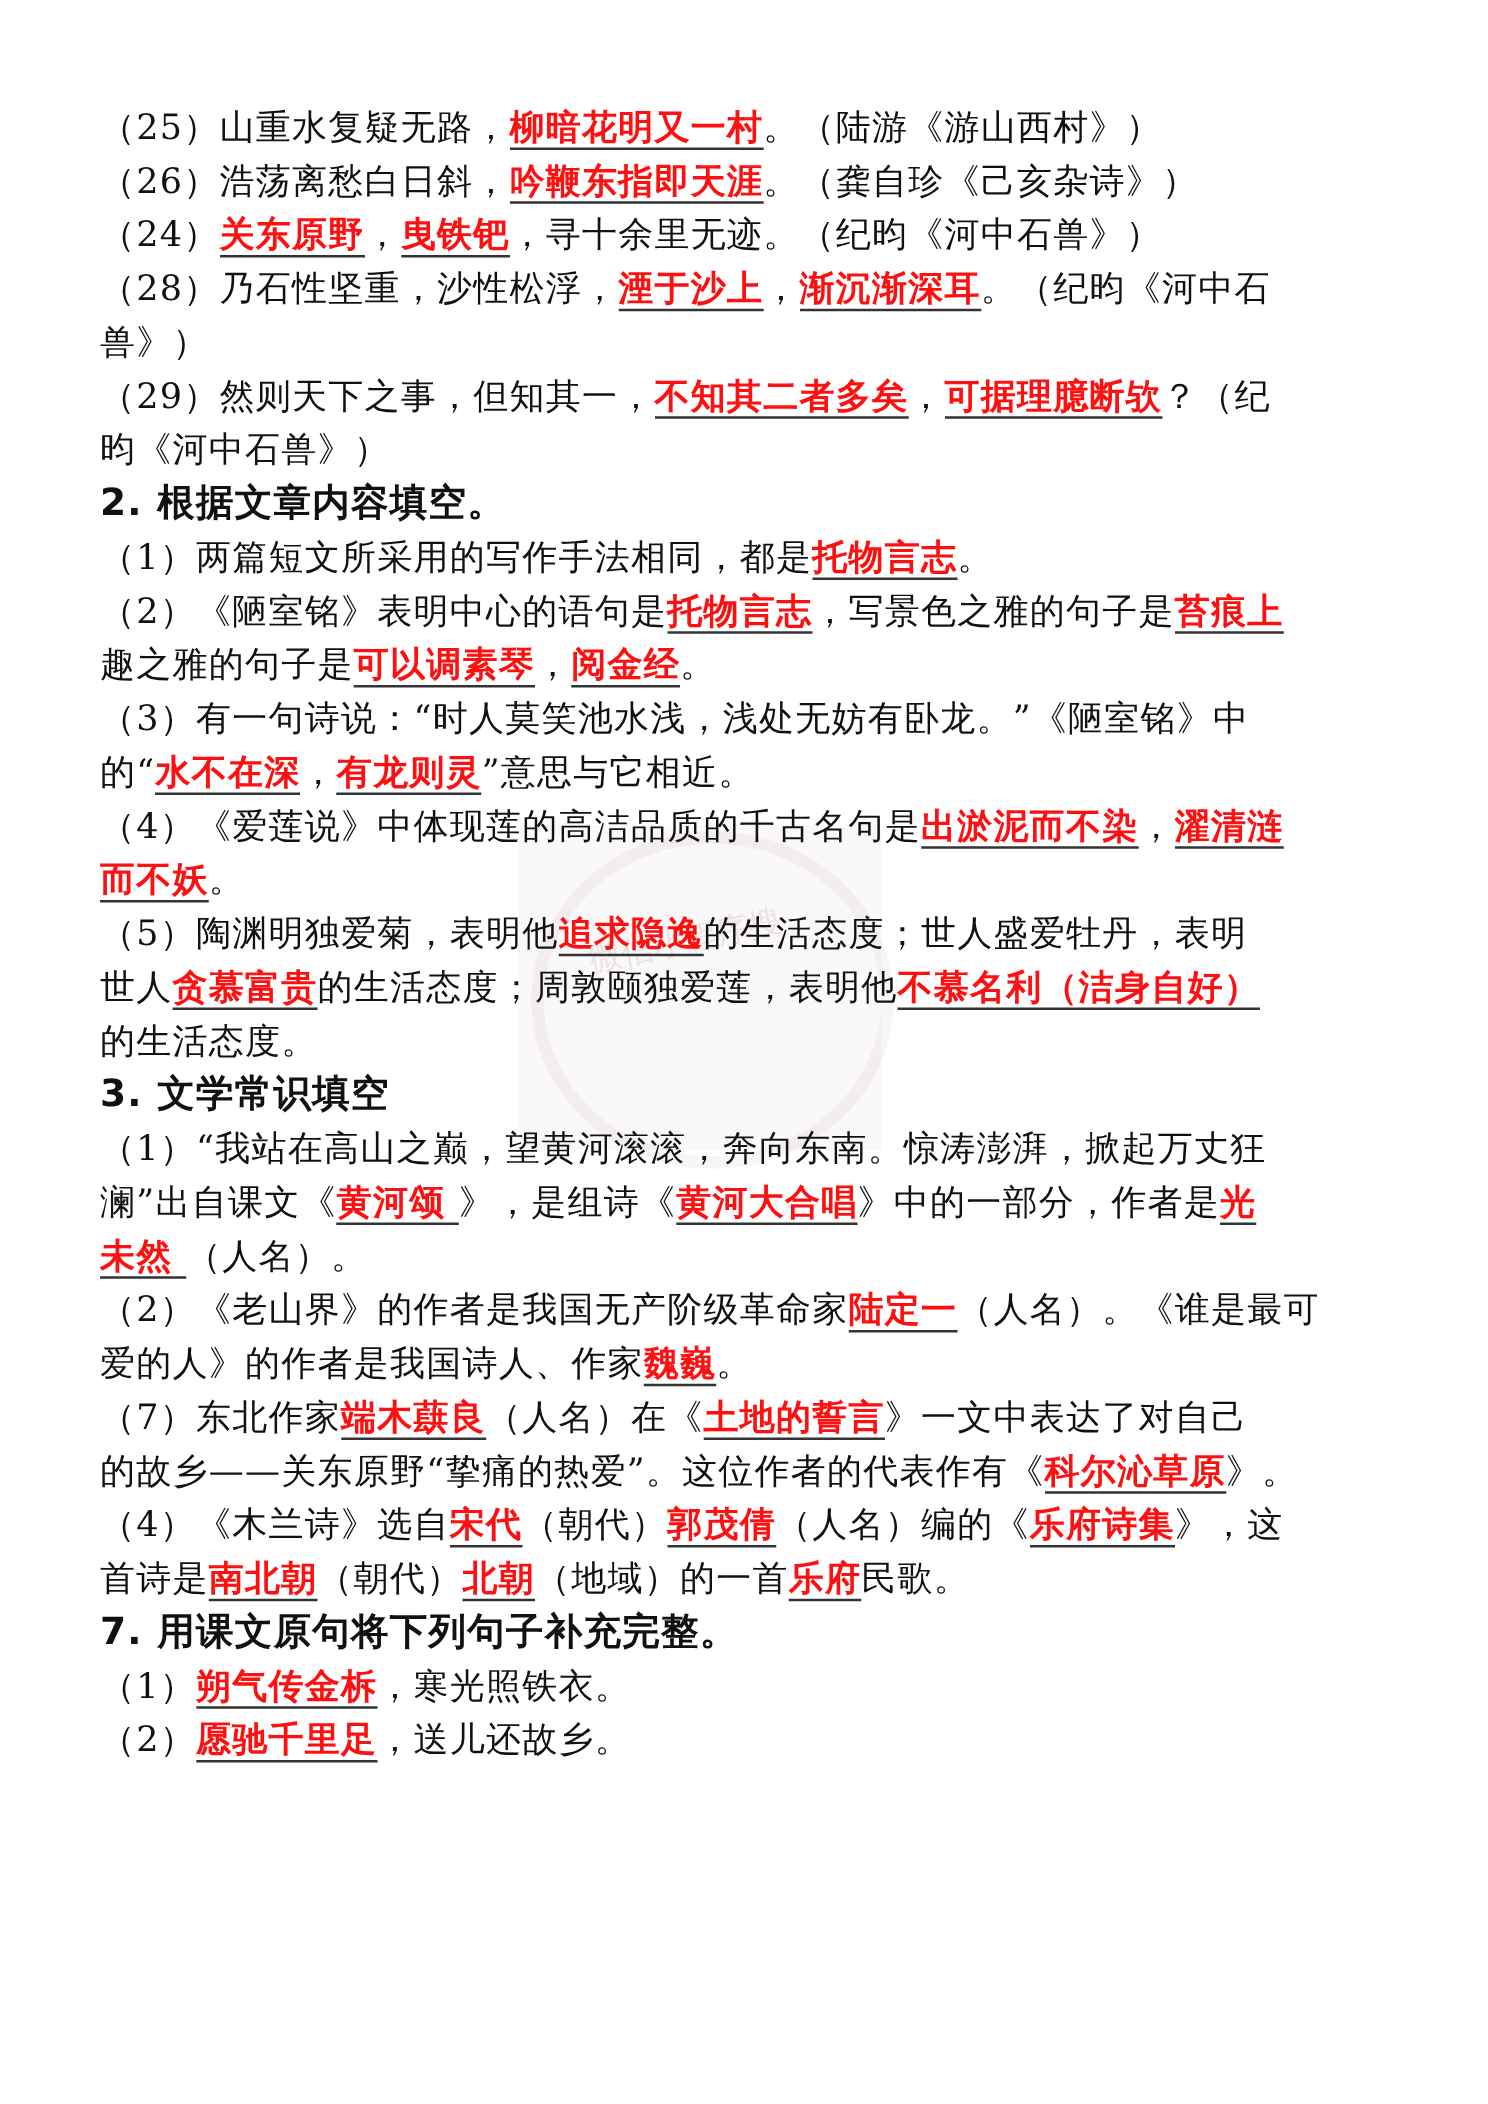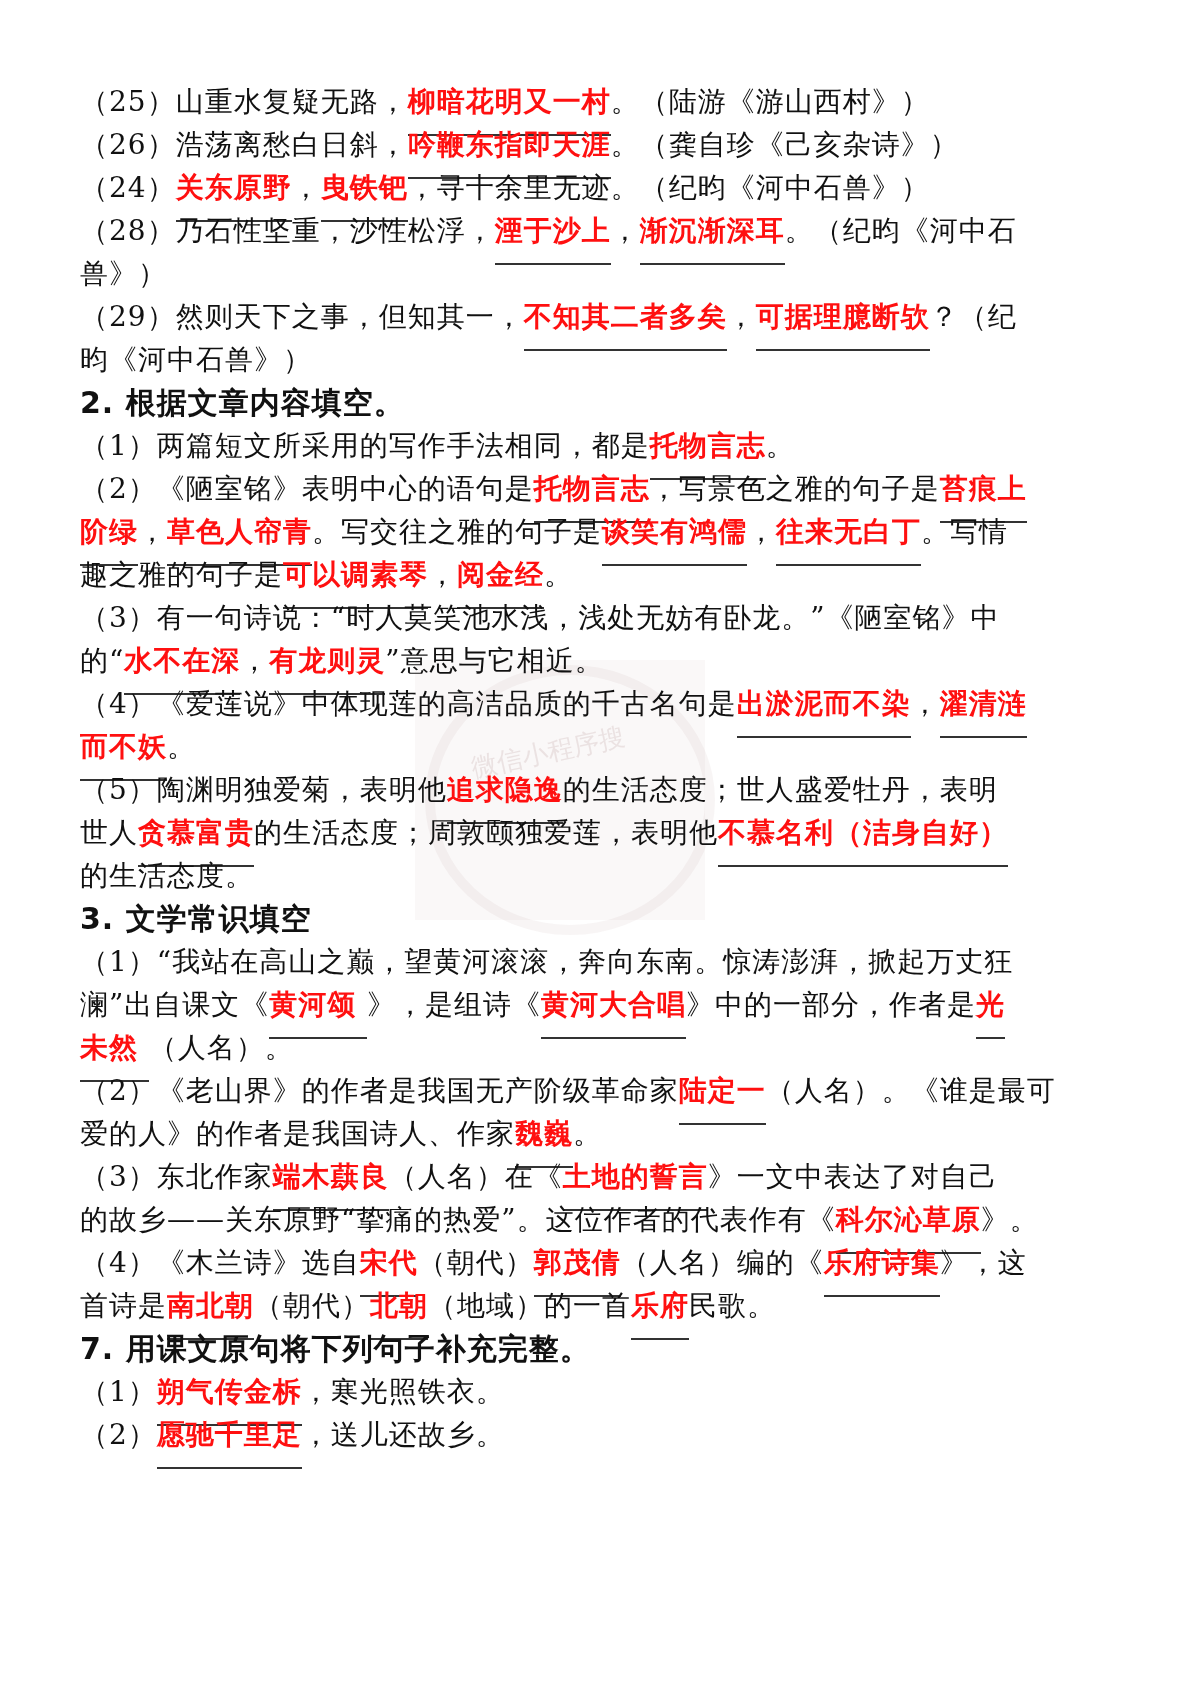--- a/index.html
+++ b/index.html
@@ -2,21 +2,21 @@
 <html><head>
 <meta charset="utf-8">
 <style>
   html,body{margin:0;padding:0;background:#ffffff;}
   body{width:1190px;height:1683px;position:relative;overflow:hidden;
        font-family:"DejaVu Serif","Liberation Serif",serif;color:#111;}
   .page{position:absolute;left:80px;top:80px;width:1032px;}
   .line{font-size:28px;line-height:43px;height:43px;white-space:nowrap;letter-spacing:1px;}
   .heading{font-family:"DejaVu Sans","Liberation Sans",sans-serif;font-weight:bold;font-size:30px;}
   .ans{color:#ff1010;font-weight:bold;font-family:"DejaVu Sans","Liberation Sans",sans-serif;
-       border-bottom:2px solid #333;padding-bottom:16px;}
+       border-bottom:2px solid #333;padding-bottom:0px;}
   .watermark{position:absolute;left:425px;top:665px;width:270px;height:250px;
        border-radius:50%;border:10px solid rgba(200,170,170,0.12);
        pointer-events:none;}
   .watermark-text{position:absolute;left:470px;top:735px;font-size:26px;color:rgba(180,150,150,0.22);
        transform:rotate(-12deg);font-family:"DejaVu Serif",serif;pointer-events:none;}
   .watermark-bg{position:absolute;left:415px;top:660px;width:290px;height:260px;background:rgba(240,236,236,0.35);pointer-events:none;}
 </style>
 </head>
 <body>
 
@@ -28,35 +28,34 @@
     <div class="line"><span class="txt">（25）山重水复疑无路，</span><span class="ans">柳暗花明又一村</span><span class="txt">。（陆游《游山西村》）</span></div>
     <div class="line"><span class="txt">（26）浩荡离愁白日斜，</span><span class="ans">吟鞭东指即天涯</span><span class="txt">。（龚自珍《己亥杂诗》）</span></div>
     <div class="line"><span class="txt">（24）</span><span class="ans">关东原野</span><span class="txt">，</span><span class="ans">曳铁钯</span><span class="txt">，寻十余里无迹。（纪昀《河中石兽》）</span></div>
     <div class="line"><span class="txt">（28）乃石性坚重，沙性松浮，</span><span class="ans">湮于沙上</span><span class="txt">，</span><span class="ans">渐沉渐深耳</span><span class="txt">。（纪昀《河中石</span></div>
     <div class="line"><span class="txt">兽》）</span></div>
     <div class="line"><span class="txt">（29）然则天下之事，但知其一，</span><span class="ans">不知其二者多矣</span><span class="txt">，</span><span class="ans">可据理臆断欤</span><span class="txt">？（纪</span></div>
     <div class="line"><span class="txt">昀《河中石兽》）</span></div>
     <div class="line heading"><span class="txt">2.  根据文章内容填空。</span></div>
     <div class="line"><span class="txt">（1）两篇短文所采用的写作手法相同，都是</span><span class="ans">托物言志</span><span class="txt">。</span></div>
     <div class="line"><span class="txt">（2）《陋室铭》表明中心的语句是</span><span class="ans">托物言志</span><span class="txt">，写景色之雅的句子是</span><span class="ans">苔痕上</span></div>
-    <div class="line"><span class="ans">阶绿</span><span class="txt">，</span><span class="ans">草色人帘青</span><span class="txt">。写交往之雅的句子是</span><span class="ans">谈笑有鸿儒</span><span class="txt">，</span><span class="ans">往来无白丁</span><span class="txt">。写情</span></div>
     <div class="line"><span class="txt">趣之雅的句子是</span><span class="ans">可以调素琴</span><span class="txt">，</span><span class="ans">阅金经</span><span class="txt">。</span></div>
     <div class="line"><span class="txt">（3）有一句诗说：“时人莫笑池水浅，浅处无妨有卧龙。”《陋室铭》中</span></div>
     <div class="line"><span class="txt">的“</span><span class="ans">水不在深</span><span class="txt">，</span><span class="ans">有龙则灵</span><span class="txt">”意思与它相近。</span></div>
     <div class="line"><span class="txt">（4）《爱莲说》中体现莲的高洁品质的千古名句是</span><span class="ans">出淤泥而不染</span><span class="txt">，</span><span class="ans">濯清涟</span></div>
     <div class="line"><span class="ans">而不妖</span><span class="txt">。</span></div>
     <div class="line"><span class="txt">（5）陶渊明独爱菊，表明他</span><span class="ans">追求隐逸</span><span class="txt">的生活态度；世人盛爱牡丹，表明</span></div>
     <div class="line"><span class="txt">世人</span><span class="ans">贪慕富贵</span><span class="txt">的生活态度；周敦颐独爱莲，表明他</span><span class="ans">不慕名利（洁身自好）</span></div>
     <div class="line"><span class="txt">的生活态度。</span></div>
     <div class="line heading"><span class="txt">3.  文学常识填空</span></div>
     <div class="line"><span class="txt">（1）“我站在高山之巅，望黄河滚滚，奔向东南。惊涛澎湃，掀起万丈狂</span></div>
     <div class="line"><span class="txt">澜”出自课文《</span><span class="ans">黄河颂 </span><span class="txt">》，是组诗《</span><span class="ans">黄河大合唱</span><span class="txt">》中的一部分，作者是</span><span class="ans">光</span></div>
     <div class="line"><span class="ans">未然 </span><span class="txt">（人名）。</span></div>
     <div class="line"><span class="txt">（2）《老山界》的作者是我国无产阶级革命家</span><span class="ans">陆定一</span><span class="txt">（人名）。《谁是最可</span></div>
     <div class="line"><span class="txt">爱的人》的作者是我国诗人、作家</span><span class="ans">魏巍</span><span class="txt">。</span></div>
-    <div class="line"><span class="txt">（3）东北作家</span><span class="ans">端木蕻良</span><span class="txt">（人名）在《</span><span class="ans">土地的誓言</span><span class="txt">》一文中表达了对自己</span></div>
+    <div class="line"><span class="txt">（7）东北作家</span><span class="ans">端木蕻良</span><span class="txt">（人名）在《</span><span class="ans">土地的誓言</span><span class="txt">》一文中表达了对自己</span></div>
     <div class="line"><span class="txt">的故乡——关东原野“挚痛的热爱”。这位作者的代表作有《</span><span class="ans">科尔沁草原</span><span class="txt">》。</span></div>
     <div class="line"><span class="txt">（4）《木兰诗》选自</span><span class="ans">宋代</span><span class="txt">（朝代）</span><span class="ans">郭茂倩</span><span class="txt">（人名）编的《</span><span class="ans">乐府诗集</span><span class="txt">》，这</span></div>
     <div class="line"><span class="txt">首诗是</span><span class="ans">南北朝</span><span class="txt">（朝代）</span><span class="ans">北朝</span><span class="txt">（地域）的一首</span><span class="ans">乐府</span><span class="txt">民歌。</span></div>
     <div class="line heading"><span class="txt">7.  用课文原句将下列句子补充完整。</span></div>
     <div class="line"><span class="txt">（1）</span><span class="ans">朔气传金柝</span><span class="txt">，寒光照铁衣。</span></div>
     <div class="line"><span class="txt">（2）</span><span class="ans">愿驰千里足</span><span class="txt">，送儿还故乡。</span></div>
   </div>
 
 </body></html>

